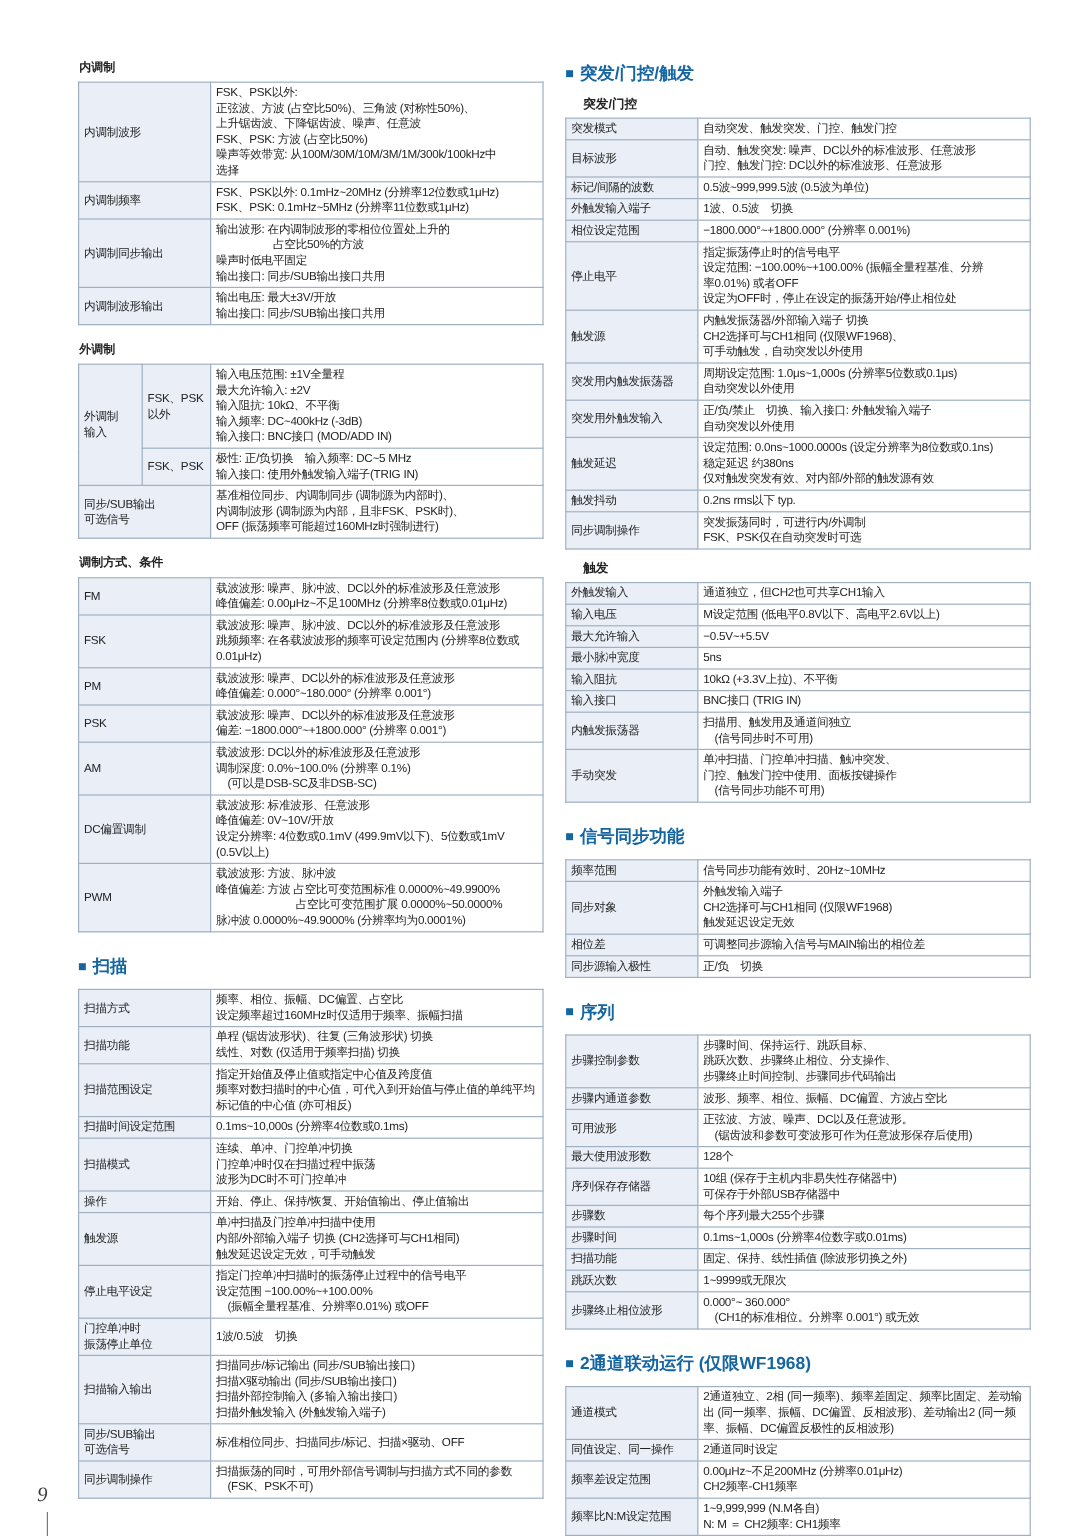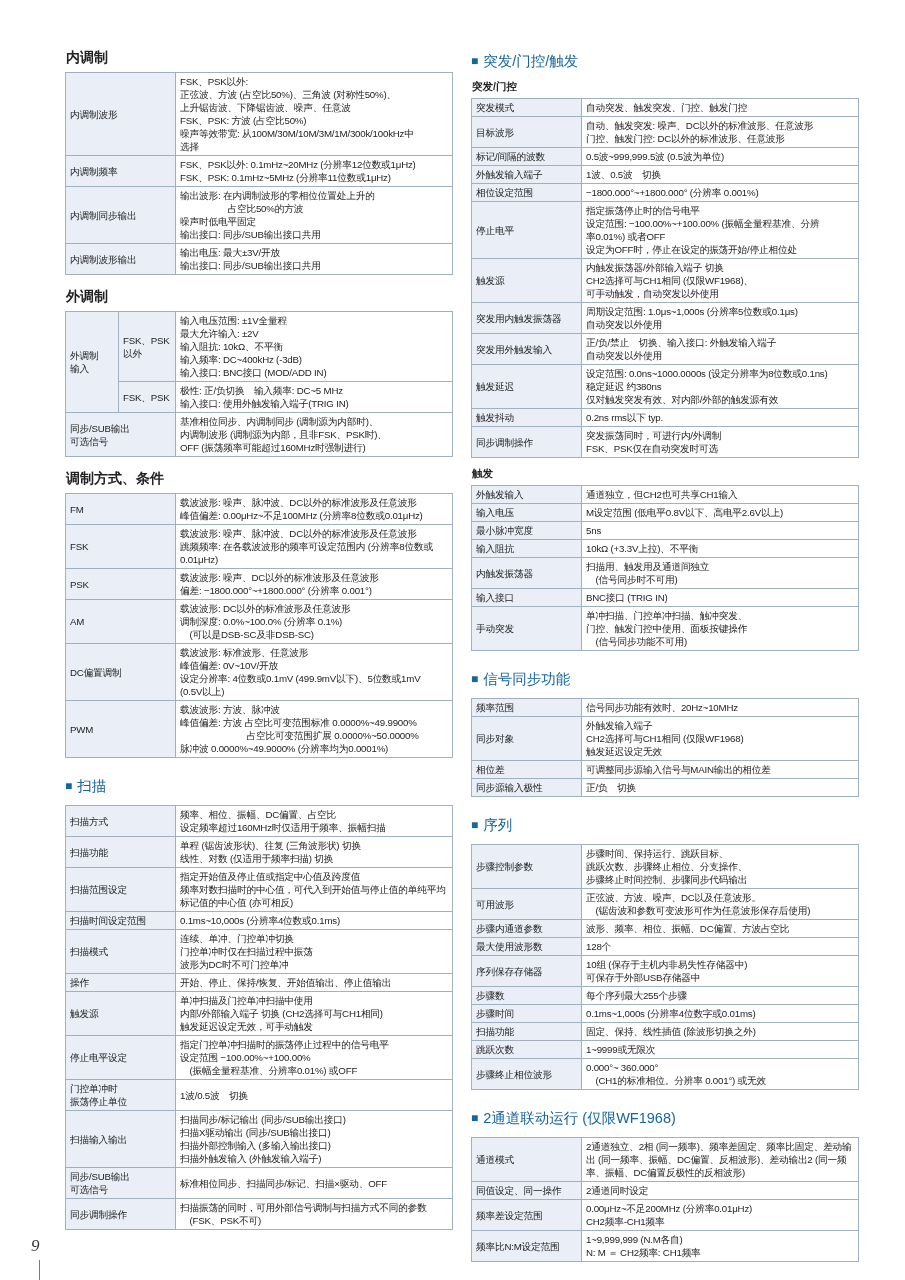--- a/index.html
+++ b/index.html
@@ -6,29 +6,29 @@
   html, body { margin: 0; padding: 0; }
   body {
     width: 905px; height: 1280px; position: relative; overflow: hidden;
     background: #ffffff; color: #232323;
     font-family: "Liberation Sans", "DejaVu Sans", sans-serif;
   }
   .col { position: absolute; top: 46px; width: 388px; }
   #col-left  { left: 65px; }
   #col-right { left: 471px; }
 
-  .sec-plain { font-size: 14px; font-weight: 700; margin: 13px 0 5px 1px; }
+  .sec-plain { font-size: 10px; font-weight: 700; margin: 13px 0 5px 1px; }
   .col .sec-plain:first-child { margin-top: 3px; }
   .sec-blue {
-    color: var(--accent, #1565a0); font-size: 14.5px; font-weight: 400;
+    color: var(--accent, #1565a0); font-size: 14.5px; font-weight: 700;
     margin: 19px 0 9px 0;
   }
   #col-right .sec-blue:first-child { margin-top: 6px; }
   .sec-blue .bullet { font-size: 12px; margin-right: 5px; position: relative; top: -1px; }
-  .sub-label { font-size: 10.5px; font-weight: 700; margin: 9px 0 4px 1px; }
+  .sub-label { font-size: 10.5px; font-weight: 700; margin: 9px 0 4px 15px; }
 
   table.spec { border-collapse: collapse; width: 100%; table-layout: fixed; }
   table.spec td {
     border: 1px solid var(--border, #9fb0c0);
     font-size: 9.7px; line-height: 13px; letter-spacing: -0.2px;
     padding: 2px 4px; vertical-align: middle;
     white-space: pre-line; overflow-wrap: break-word;
   }
   table.spec td.lbl { background: var(--label-bg, #e9eef7); }
   col.c-label { width: 110px; }
@@ -129,20 +129,25 @@
           <td class="val">载波波形: 噪声、脉冲波、DC以外的标准波形及任意波形
 峰值偏差: 0.00μHz~不足100MHz (分辨率8位数或0.01μHz)</td>
         </tr>
         <tr>
           <td class="lbl">FSK</td>
           <td class="val">载波波形: 噪声、脉冲波、DC以外的标准波形及任意波形
 跳频频率: 在各载波波形的频率可设定范围内 (分辨率8位数或
 0.01μHz)</td>
         </tr>
         <tr>
+          <td class="lbl">PM</td>
+          <td class="val">载波波形: 噪声、DC以外的标准波形及任意波形
+峰值偏差: 0.000°~180.000° (分辨率 0.001°)</td>
+        </tr>
+        <tr>
           <td class="lbl">PSK</td>
           <td class="val">载波波形: 噪声、DC以外的标准波形及任意波形
 偏差: −1800.000°~+1800.000° (分辨率 0.001°)</td>
         </tr>
         <tr>
           <td class="lbl">AM</td>
           <td class="val">载波波形: DC以外的标准波形及任意波形
 调制深度: 0.0%~100.0% (分辨率 0.1%)
 　(可以是DSB-SC及非DSB-SC)</td>
         </tr>
@@ -324,35 +329,39 @@
     <tbody>
         <tr>
           <td class="lbl">外触发输入</td>
           <td class="val">通道独立，但CH2也可共享CH1输入</td>
         </tr>
         <tr>
           <td class="lbl">输入电压</td>
           <td class="val">M设定范围 (低电平0.8V以下、高电平2.6V以上)</td>
         </tr>
         <tr>
+          <td class="lbl">最大允许输入</td>
+          <td class="val">−0.5V~+5.5V</td>
+        </tr>
+        <tr>
           <td class="lbl">最小脉冲宽度</td>
           <td class="val">5ns</td>
         </tr>
         <tr>
           <td class="lbl">输入阻抗</td>
           <td class="val">10kΩ (+3.3V上拉)、不平衡</td>
+        </tr>
+        <tr>
+          <td class="lbl">输入接口</td>
+          <td class="val">BNC接口 (TRIG IN)</td>
         </tr>
         <tr>
           <td class="lbl">内触发振荡器</td>
           <td class="val">扫描用、触发用及通道间独立
 　(信号同步时不可用)</td>
-        </tr>
-        <tr>
-          <td class="lbl">输入接口</td>
-          <td class="val">BNC接口 (TRIG IN)</td>
         </tr>
         <tr>
           <td class="lbl">手动突发</td>
           <td class="val">单冲扫描、门控单冲扫描、触冲突发、
 门控、触发门控中使用、面板按键操作
 　(信号同步功能不可用)</td>
         </tr>
       </tbody>
   </table>
 
@@ -395,27 +404,27 @@
         <col>
       </colgroup>
     <tbody>
         <tr>
           <td class="lbl">步骤控制参数</td>
           <td class="val">步骤时间、保持运行、跳跃目标、
 跳跃次数、步骤终止相位、分支操作、
 步骤终止时间控制、步骤同步代码输出</td>
         </tr>
         <tr>
+          <td class="lbl">步骤内通道参数</td>
+          <td class="val">波形、频率、相位、振幅、DC偏置、方波占空比</td>
+        </tr>
+        <tr>
           <td class="lbl">可用波形</td>
           <td class="val">正弦波、方波、噪声、DC以及任意波形。
 　(锯齿波和参数可变波形可作为任意波形保存后使用)</td>
-        </tr>
-        <tr>
-          <td class="lbl">步骤内通道参数</td>
-          <td class="val">波形、频率、相位、振幅、DC偏置、方波占空比</td>
         </tr>
         <tr>
           <td class="lbl">最大使用波形数</td>
           <td class="val">128个</td>
         </tr>
         <tr>
           <td class="lbl">序列保存存储器</td>
           <td class="val">10组 (保存于主机内非易失性存储器中)
 可保存于外部USB存储器中</td>
         </tr>

